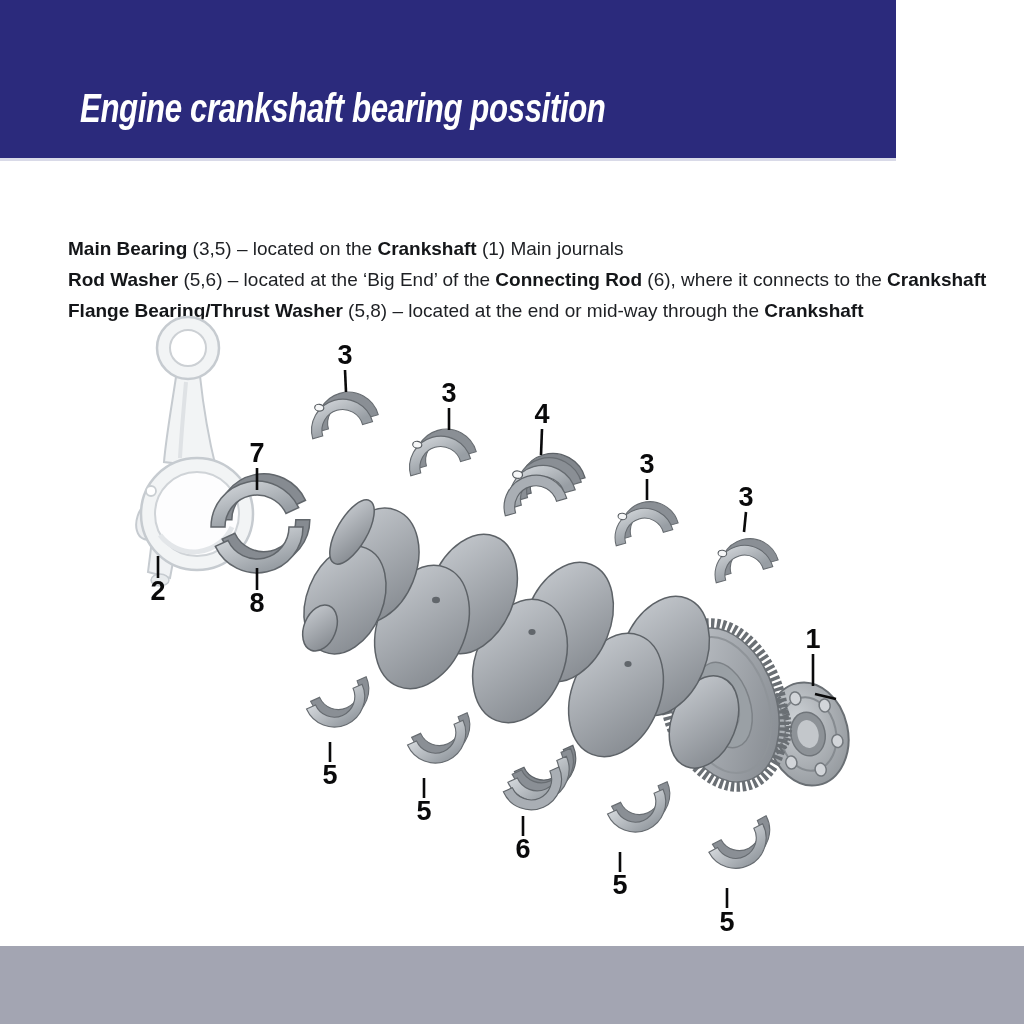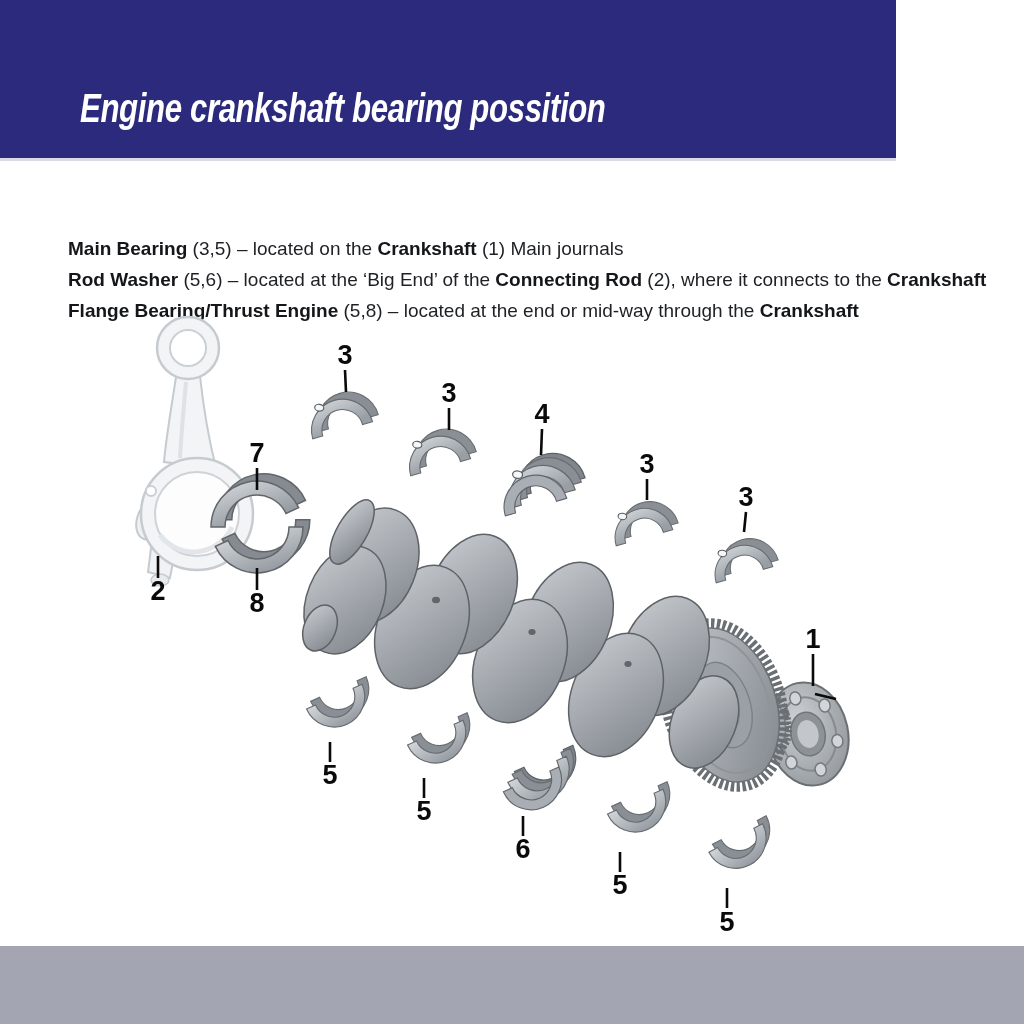--- a/index.html
+++ b/index.html
@@ -32,22 +32,22 @@
 </style>
 </head>
 <body>
 
 <div class="banner">
   <h1 class="page-title">Engine crankshaft bearing possition</h1>
 </div>
 
 <div class="desc">
   <p><b>Main Bearing</b><span> (3,5) – located on the </span><b>Crankshaft</b><span> (1) Main journals</span></p>
-  <p><b>Rod Washer</b><span> (5,6) – located at the ‘Big End’ of the </span><b>Connecting Rod</b><span> (2), where it connects to the </span><b>Crankshaft</b></p>
-  <p><b>Flange Bearing/Thrust Engine</b><span> (5,8) – located at the end or mid-way through the </span><b>Crankshaft</b></p>
+  <p><b>Rod Washer</b><span> (5,6) – located at the ‘Big End’ of the </span><b>Connecting Rod</b><span> (6), where it connects to the </span><b>Crankshaft</b></p>
+  <p><b>Flange Bearing/Thrust Washer</b><span> (5,8) – located at the end or mid-way through the </span><b>Crankshaft</b></p>
 </div>
 
 <svg class="diagram" width="1024" height="1024" viewBox="0 0 1024 1024">
   <defs>
     <linearGradient id="gShell" x1="0" y1="0" x2="0.35" y2="1">
       <stop offset="0" stop-color="#d2d6da"></stop>
         <stop offset="1" stop-color="#989ea4"></stop>
     </linearGradient>
     <linearGradient id="gLobe" x1="0" y1="0" x2="1" y2="1">
       <stop offset="0" stop-color="#c9cdd2"></stop>

